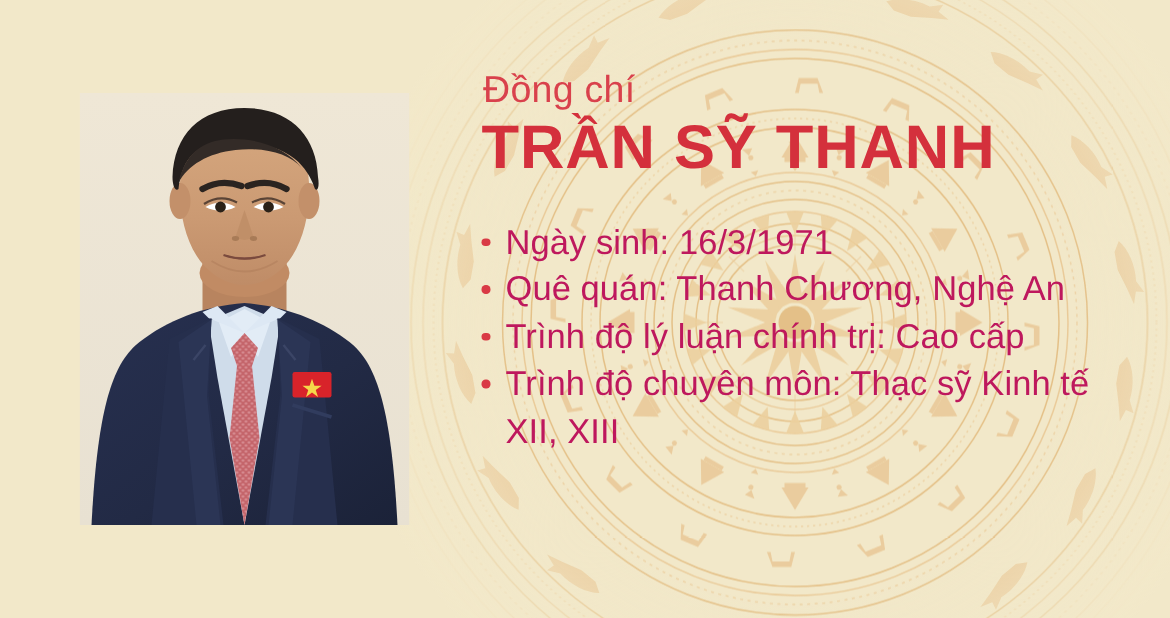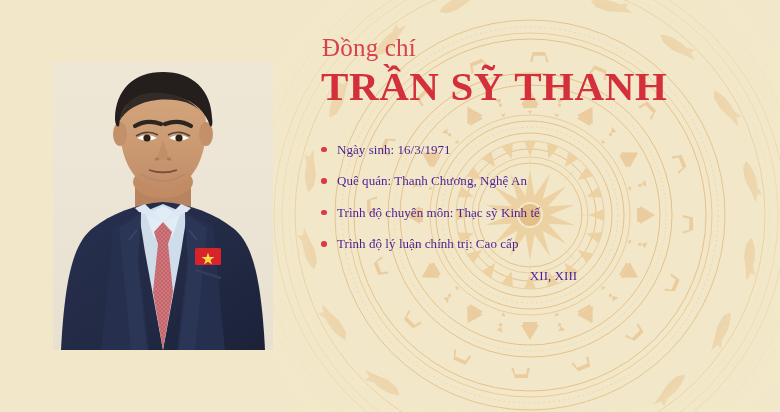--- a/index.html
+++ b/index.html
@@ -50,23 +50,22 @@
     height: 288px;
     overflow: hidden;
     background: #f2e8c9;
   }
   #portrait svg { display:block; }
 
   
   #text-col {
     position: absolute;
     left: 320px;
-    top: 34px;
+    top: 46px;
     width: 450px;
-    font-family: Liberation Serif, serif;
   }
   .eyebrow {
     font-size: 25px;
     color: #d9414c;
     line-height: 1.15;
     letter-spacing: 0.2px;
     margin: 0 0 2px 2px;
     font-weight: 400;
   }
   .bigname {
@@ -79,38 +78,38 @@
     white-space: nowrap;
   }
   #bio-list {
     list-style: none;
     margin: 26px 0 0 0;
     padding: 0;
   }
   #bio-list li {
     position: relative;
     padding-left: 17px;
-    font-size: 13px;
-    color: #4c1d95;
+    font-size: 23px;
+    color: #be185d;
     line-height: 31.5px;
     font-weight: 500;
     letter-spacing: 0.05px;
   }
   #bio-list li::before {
     content: "";
     position: absolute;
     left: 1px;
     top: 13px;
     width: 5.5px;
     height: 5.5px;
     border-radius: 50%;
     background: #d93a45;
   }
   #bio-list li.wrap-line::before { display: none; }
-  #bio-list li.wrap-line { padding-left: 17px; text-align: center; }
+  #bio-list li.wrap-line { padding-left: 17px; }
 </style>
 </head>
 <body>
 
 <div id="card">
 
   <div id="drum-wrap">
     <svg id="drum-svg" width="780" height="412" viewBox="0 0 780 412">
       <defs>
         <g id="birdGlyph">
@@ -422,19 +421,19 @@
     </svg>
   </div>
 
   <div id="text-col">
     <div class="eyebrow">Đồng chí</div>
     <div class="bigname">TRẦN SỸ THANH</div>
 
     <ul id="bio-list">
       <li>Ngày sinh: 16/3/1971</li>
       <li>Quê quán: Thanh Chương, Nghệ An</li>
+      <li>Trình độ lý luận chính trị: Cao cấp</li>
       <li>Trình độ chuyên môn: Thạc sỹ Kinh tế</li>
-      <li>Trình độ lý luận chính trị: Cao cấp</li>
       <li class="wrap-line">XII, XIII</li>
     </ul>
   </div>
 
 </div>
 
 </body></html>

